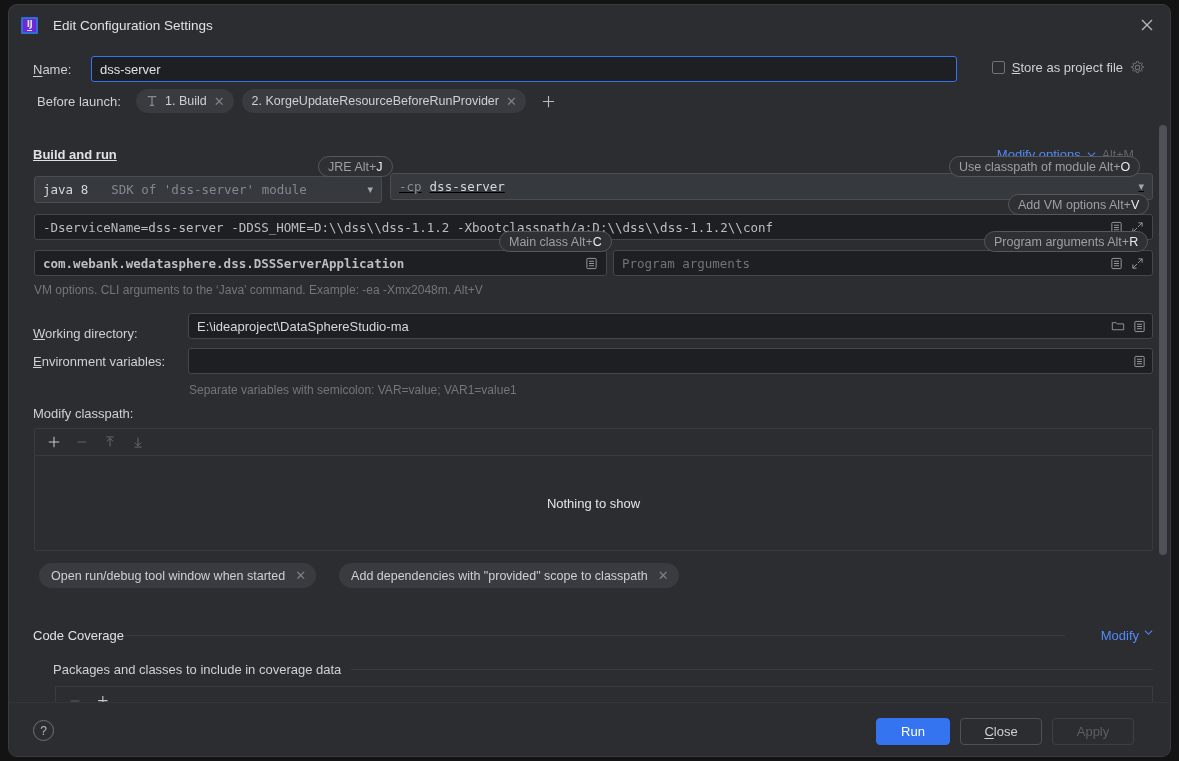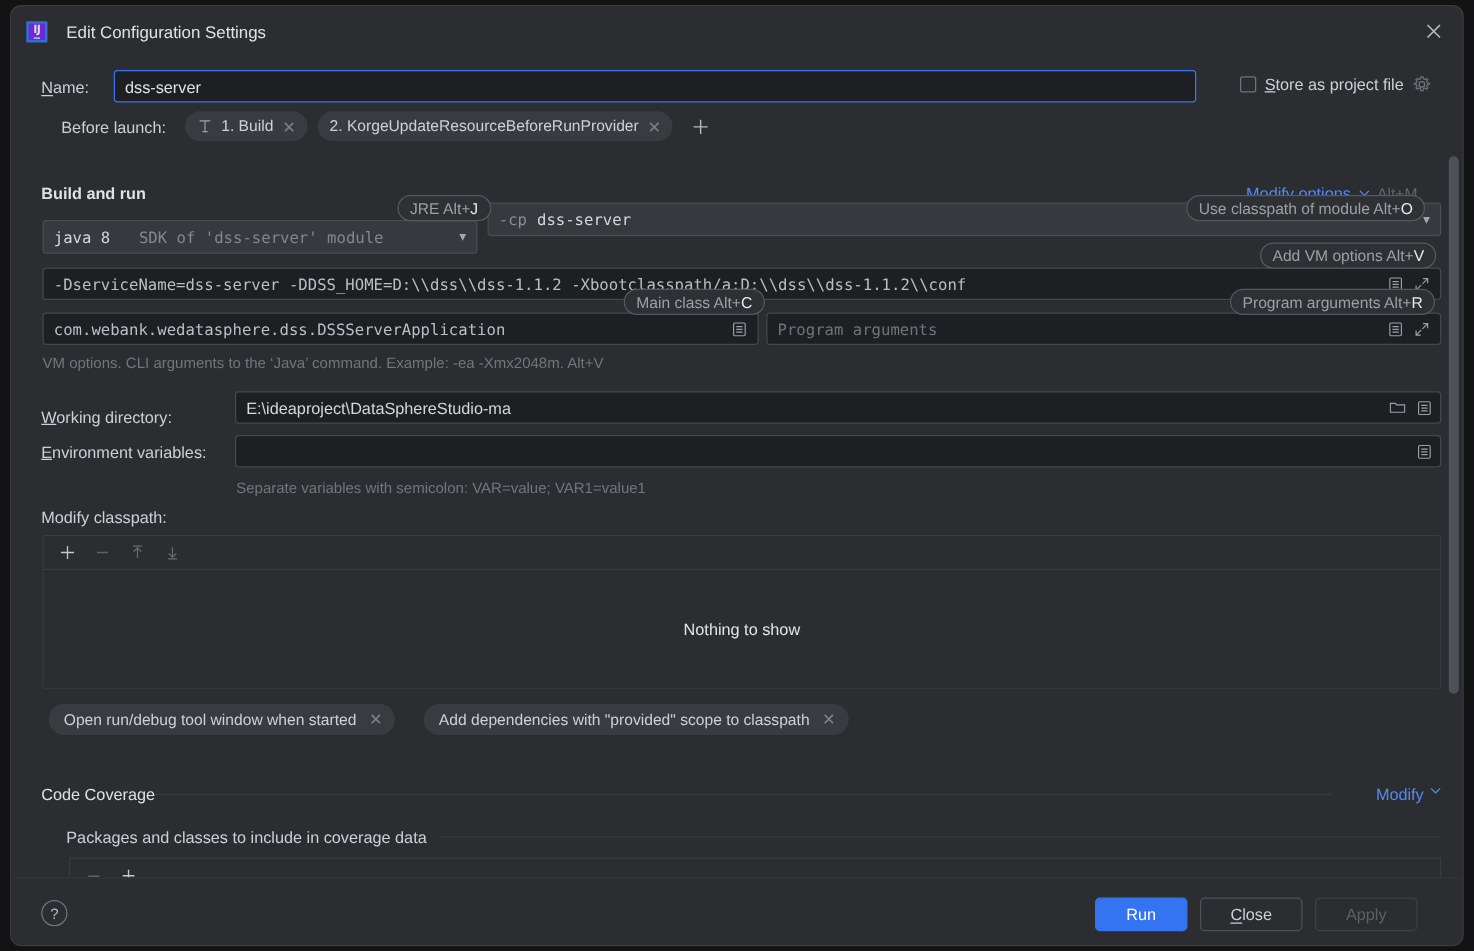--- a/index.html
+++ b/index.html
@@ -109,21 +109,21 @@
     border-radius: 2px;
     background: #2b2d30;
     cursor: pointer;
   }
   .store-label { font-size: 13px; color: #ced0d6; cursor: pointer; }
   .gear-ico { opacity: .62; }
 
   
   .bl-row {
     position: absolute;
-    left: 40px; top: 84px;
+    left: 28px; top: 84px;
     display: flex;
     align-items: center;
     gap: 0;
   }
   .bl-label { width: 99px; font-size: 13px; color: #ced0d6; }
   .chip {
     display: inline-flex;
     align-items: center;
     gap: 7px;
     height: 24px;
@@ -157,20 +157,21 @@
   }
   .sec-rule { flex: 1; height: 1px; background: #393b40; }
 
   
   .bnr-title {
     position: absolute;
     left: 24px; top: 142px;
     font-size: 13px;
     color: #dfe1e5;
     font-weight: 600;
+    text-decoration: underline;
   }
   .modify-options {
     position: absolute;
     right: 36px; top: 142px;
     display: flex; align-items: center; gap: 6px;
   }
   .mo-text { color: #548af7; font-size: 13px; cursor: pointer; }
   .mo-hint { color: #61646b; font-size: 12.5px; }
 
   .field {
@@ -197,42 +198,43 @@
     padding: 0 8px;
     cursor: pointer;
     gap: 16px;
   }
   .jre-main { font-family:"DejaVu Sans Mono", monospace; font-size:12.5px; color:#d5d7db; }
   .jre-sub  { font-family:"DejaVu Sans Mono", monospace; font-size:12.5px; color:#84878d; margin-left:7px; }
   .chev { margin-left: auto; color: #a4a7ad; font-size: 11px; }
 
   .cp-sel {
     position: absolute;
-    left: 381px; top: 157px;
+    left: 381px; top: 168px;
     width: 763px; height: 27px;
     background: #363a3f;
     border: 1px solid #4a4d52;
     border-radius: 3px;
     display: flex;
     align-items: center;
     padding: 0 8px;
     cursor: pointer;
+    text-decoration: underline;
   }
   .cp-flag { font-family:"DejaVu Sans Mono", monospace; font-size:12.5px; color:#8a8d93; }
   .cp-val  { font-family:"DejaVu Sans Mono", monospace; font-size:12.5px; color:#d5d7db; margin-left:8px; }
 
   .vm-field {
     position: absolute;
     left: 25px; top: 209px;
     width: 1119px; height: 26px;
   }
   .mc-field {
     position: absolute;
     left: 25px; top: 245px;
-    width: 573px; height: 26px;
+    width: 573px; height: 26px; font-weight: bold;
   }
   .pa-field {
     position: absolute;
     left: 604px; top: 245px;
     width: 540px; height: 26px;
   }
   .field-ico-group {
     margin-left: auto;
     display: flex;
     align-items: center;

